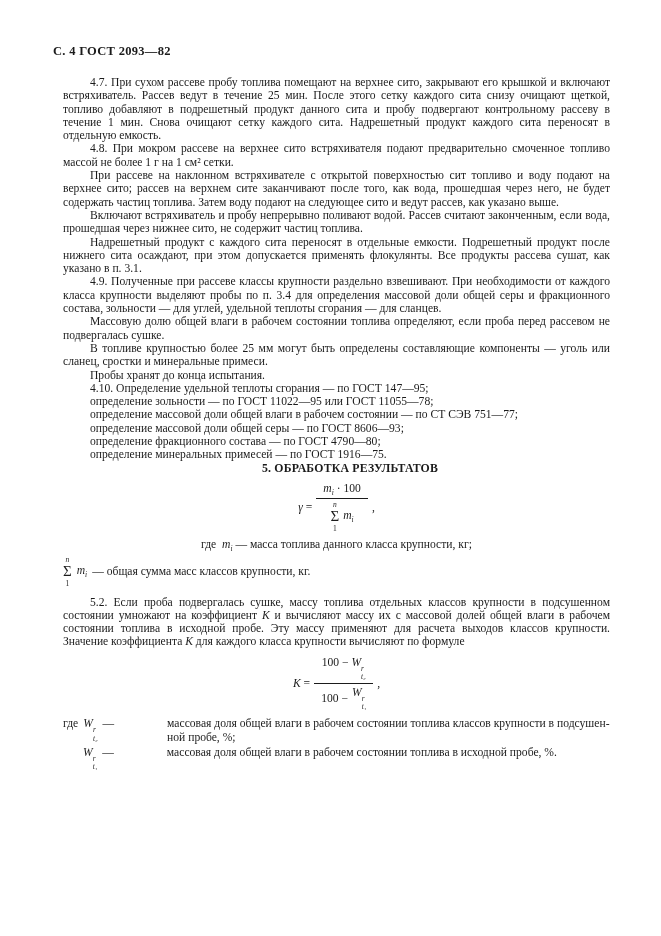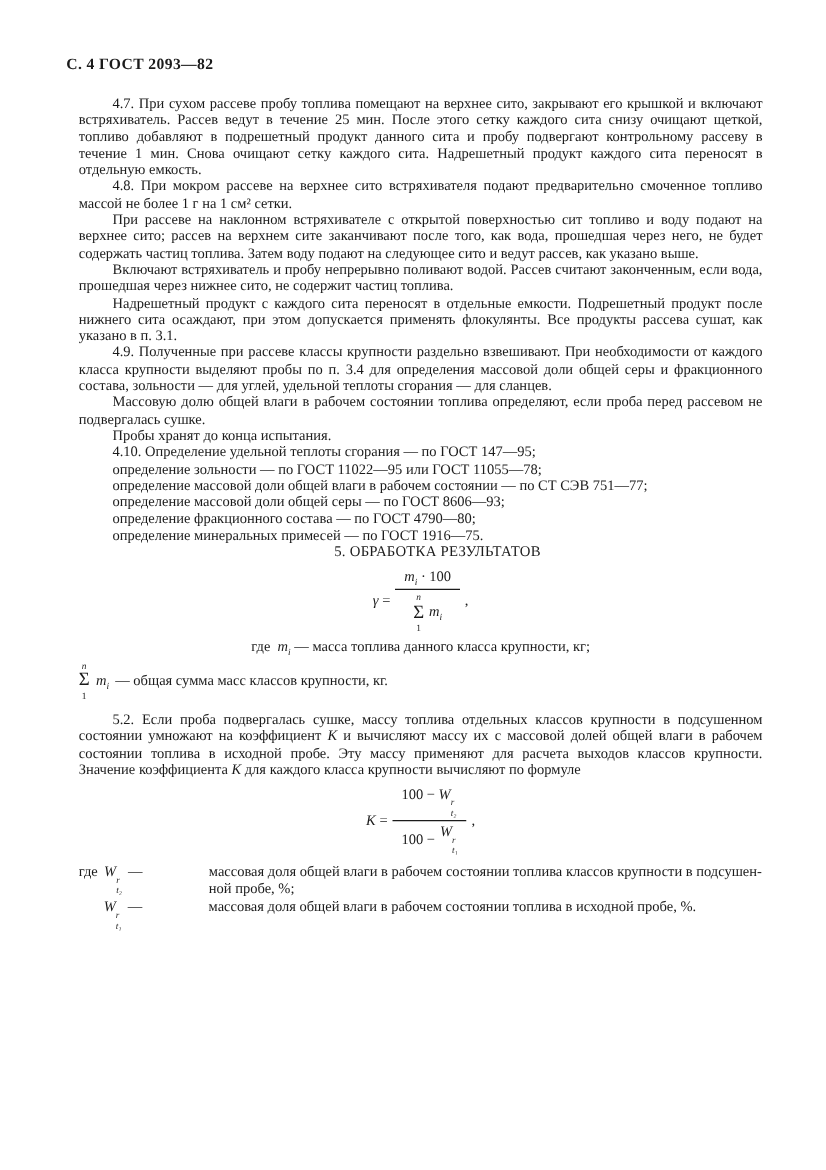--- a/index.html
+++ b/index.html
@@ -34,38 +34,39 @@
     text-align: justify;
   }
   p.para {
     margin: 0;
     text-indent: 27px;
   }
   .sec-title {
     margin: 17px 0 13px 0;
     text-indent: 0;
     text-align: center;
-    font-weight: normal;
+    font-weight: bold;
     font-size: 11.8px;
     letter-spacing: 0.2px;
   }
   
   .formula-row {
     display: flex;
     justify-content: center;
     align-items: center;
     text-align: left;
     text-indent: 0;
     margin: 7px 0 5px 0;
   }
   .f-lhs { font-style: italic; }
   .f-eq { margin: 0 4px 0 3px; }
   .frac {
     display: inline-flex;
     flex-direction: column;
+    align-items: center;
   }
   .frac .num {
     padding: 0 7px 1px 7px;
     white-space: nowrap;
   }
   .frac .den {
     border-top: 1px solid #1b1b1b;
     align-self: stretch;
     display: flex;
     align-items: center;
@@ -130,20 +131,21 @@
 
   <div class="body-col">
 
     <p class="para">4.7. При сухом рассеве пробу топлива помещают на верхнее сито, закрывают его крышкой и включают встряхиватель. Рассев ведут в течение 25 мин. После этого сетку каждого сита снизу очищают щеткой, топливо добавляют в подрешетный продукт данного сита и пробу подвергают контрольному рассеву в течение 1 мин. Снова очищают сетку каждого сита. Надрешетный продукт каждого сита переносят в отдельную емкость.</p>
     <p class="para">4.8. При мокром рассеве на верхнее сито встряхивателя подают предварительно смоченное топливо массой не более 1 г на 1 см² сетки.</p>
     <p class="para">При рассеве на наклонном встряхивателе с открытой поверхностью сит топливо и воду подают на верхнее сито; рассев на верхнем сите заканчивают после того, как вода, прошедшая через него, не будет содержать частиц топлива. Затем воду подают на следующее сито и ведут рассев, как указано выше.</p>
     <p class="para">Включают встряхиватель и пробу непрерывно поливают водой. Рассев считают законченным, если вода, прошедшая через нижнее сито, не содержит частиц топлива.</p>
     <p class="para">Надрешетный продукт с каждого сита переносят в отдельные емкости. Подрешетный продукт после нижнего сита осаждают, при этом допускается применять флокулянты. Все продукты рассева сушат, как указано в п. 3.1.</p>
     <p class="para">4.9. Полученные при рассеве классы крупности раздельно взвешивают. При необходимости от каждого класса крупности выделяют пробы по п. 3.4 для определения массовой доли общей серы и фракционного состава, зольности — для углей, удельной теплоты сгорания — для сланцев.</p>
     <p class="para">Массовую долю общей влаги в рабочем состоянии топлива определяют, если проба перед рассевом не подвергалась сушке.</p>
+    <p class="para">В топливе крупностью более 25 мм могут быть определены составляющие компоненты — уголь или сланец, сростки и минеральные примеси.</p>
     <p class="para">Пробы хранят до конца испытания.</p>
 
     <p class="para">4.10. Определение удельной теплоты сгорания — по ГОСТ 147—95;</p>
     <p class="para">определение зольности — по ГОСТ 11022—95 или ГОСТ 11055—78;</p>
     <p class="para">определение массовой доли общей влаги в рабочем состоянии — по СТ СЭВ 751—77;</p>
     <p class="para">определение массовой доли общей серы — по ГОСТ 8606—93;</p>
     <p class="para">определение фракционного состава — по ГОСТ 4790—80;</p>
     <p class="para">определение минеральных примесей — по ГОСТ 1916—75.</p>
 
     <p class="para sec-title">5. ОБРАБОТКА РЕЗУЛЬТАТОВ</p>

